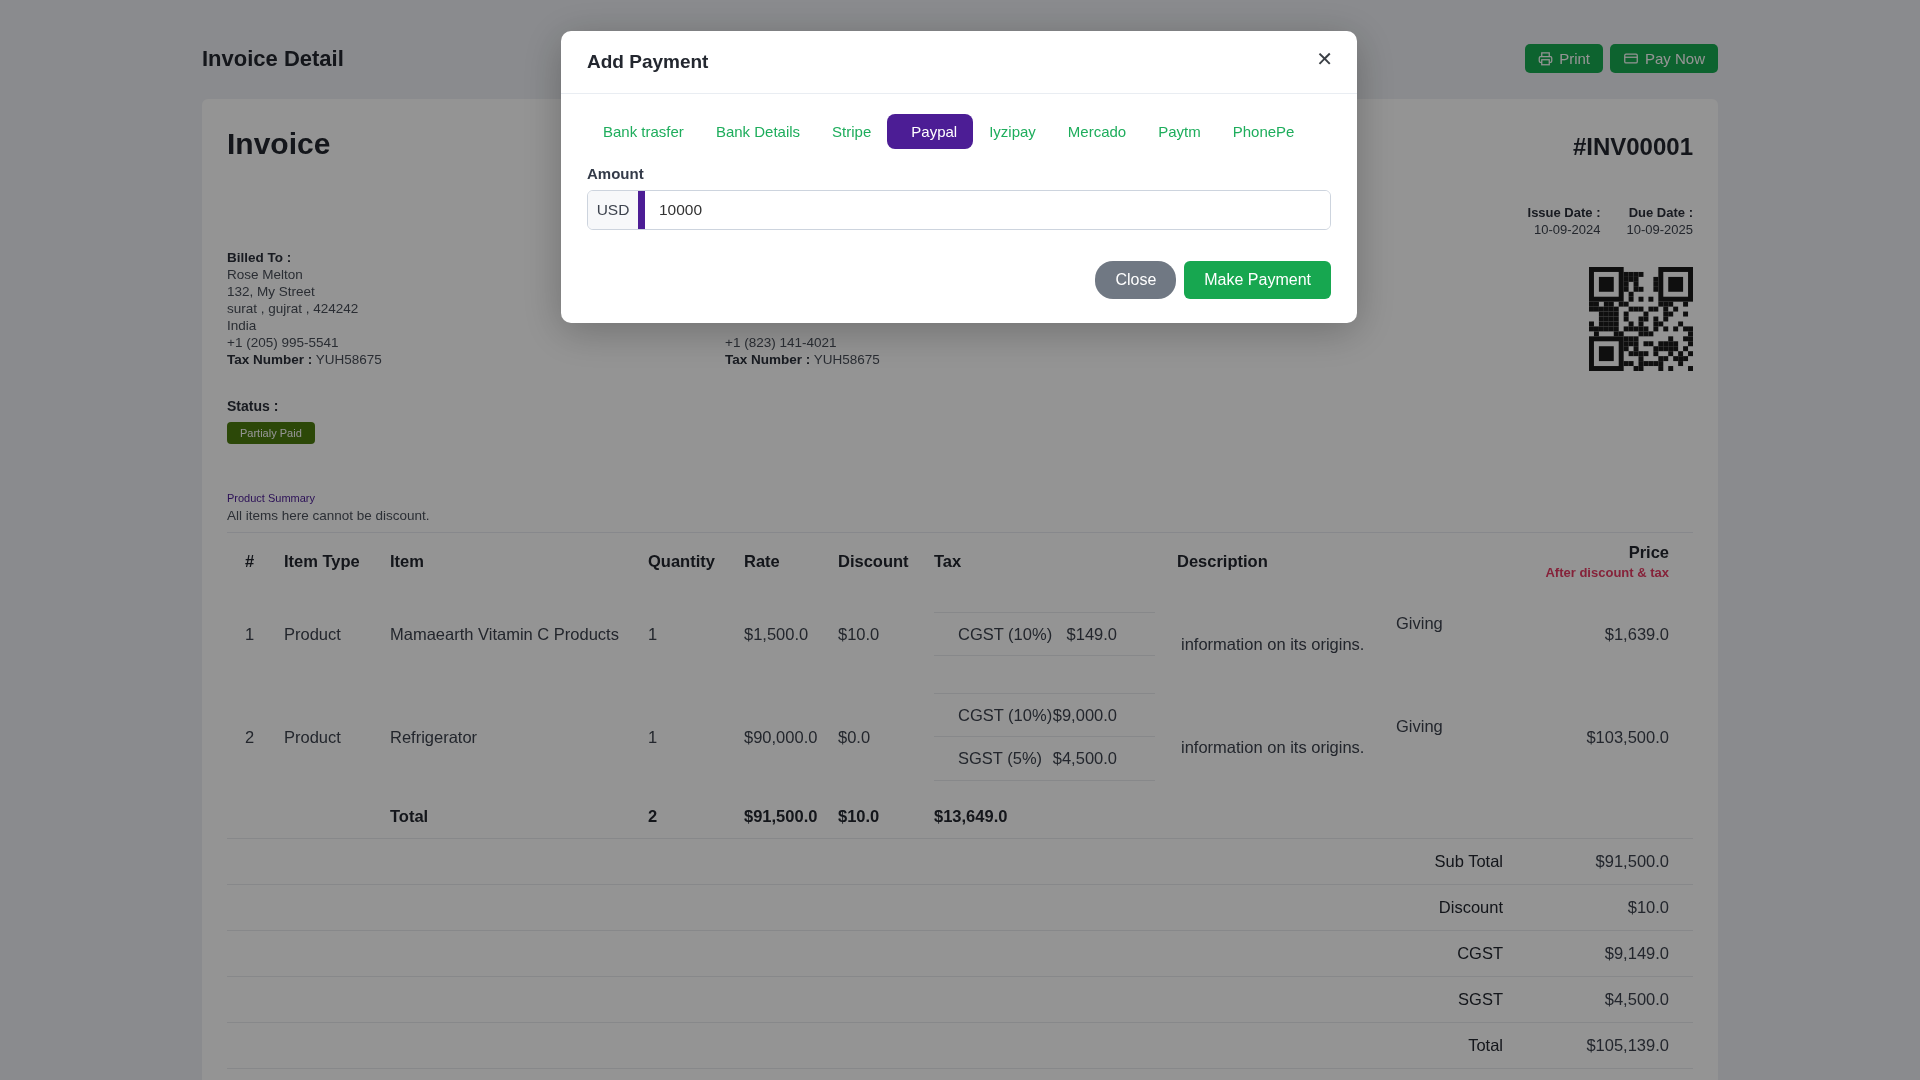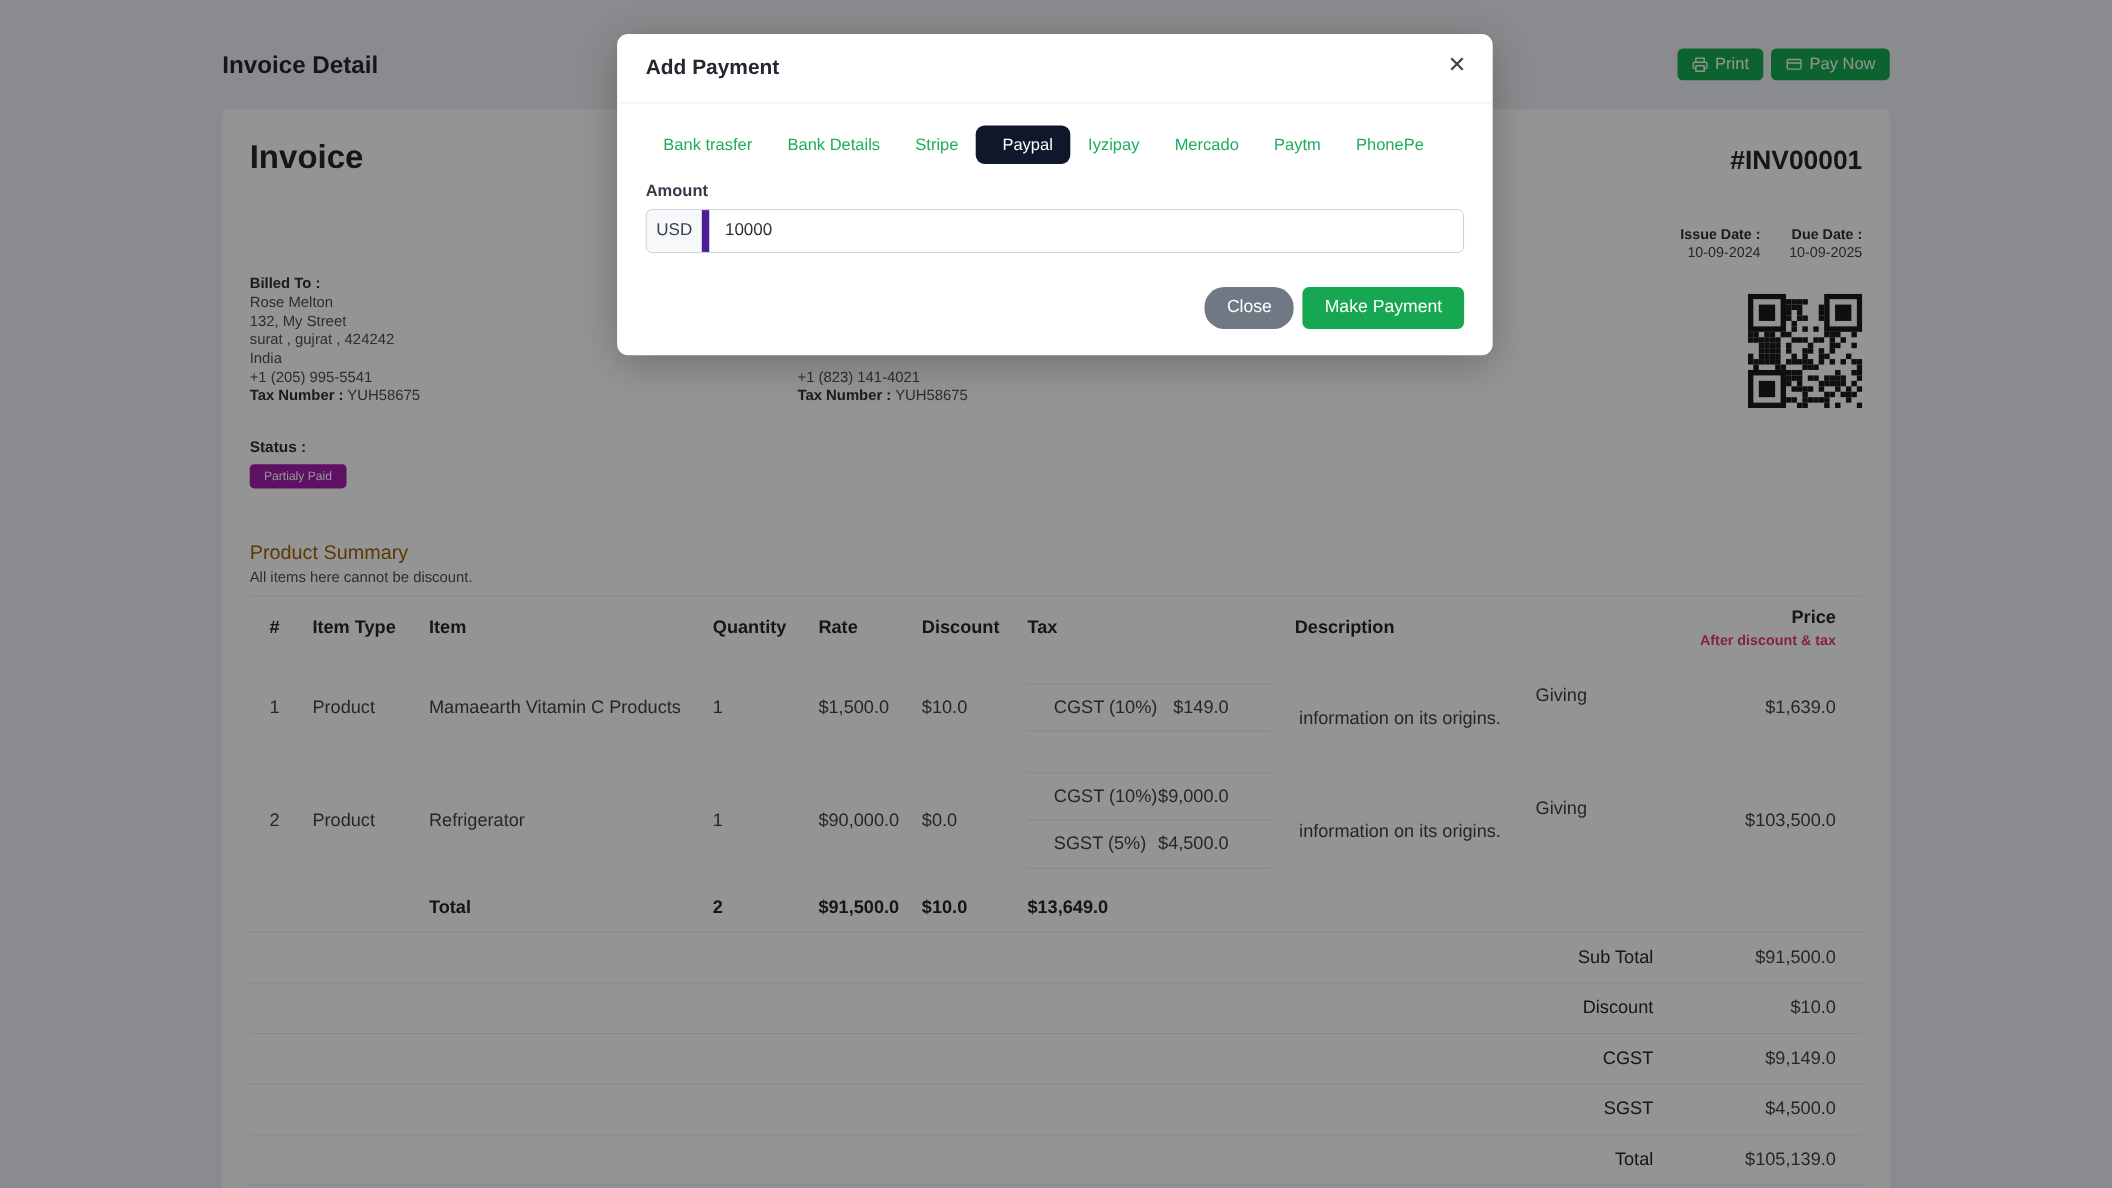--- a/index.html
+++ b/index.html
@@ -30,25 +30,25 @@
   .date-box .val { margin-top:2px; }
   .qr-wrap { margin-top:30px; display:flex; justify-content:flex-end; padding-right:0; }
 
   .addr-row { display:flex; margin-top:88px; }
   .addr-block { width:498px; font-size:13.5px; line-height:17px; color:#494f59; }
   .addr-block .b { font-weight:700; color:#2b303a; }
   .spacer-5 { height:85px; }
 
   .status-wrap { margin-top:30px; }
   .status-lbl { font-size:14px; font-weight:700; color:#2b303a; }
-  .badge { display:inline-block; margin-top:8px; background:#a21caf; color:#fff; font-size:11px;
+  .badge { display:inline-block; margin-top:8px; background:#4d7c0f; color:#fff; font-size:11px;
            padding:5px 13px; border-radius:4px; }
 
   .ps-head { margin-top:34px; border-bottom:1px solid #e8ebf1; padding-bottom:9px; }
-  .ps-title { font-size:18px; color:#a16207;margin-top:48px; }
+  .ps-title { font-size:11px; color:#4c1d95;margin-top:48px; }
   .ps-sub { font-size:13.5px; color:#4c525c; margin-top:4px; }
 
   .tbl { width:100%; }
   .trow { display:grid; grid-template-columns:45px 106px 258px 96px 94px 96px 243px 295px 1fr;
           align-items:center; }
   .trow > div { padding:0 12px; font-size:16.5px; color:#3d434e; }
   .trow > .c-num { text-align:center; padding:0; }
   .trow > .c-price { text-align:right; padding-right:24px; }
   .thead { height:56px; font-weight:700; }
   .thead > div { font-weight:700; color:#23272f; font-size:16.5px; }
@@ -76,21 +76,21 @@
   .modal { position:fixed; left:561px; top:31px; width:796px; height:292px; background:#fff;
            border-radius:10px; z-index:20; box-shadow:0 8px 40px rgba(0,0,0,.25);
            display:flex; flex-direction:column; }
   .modal-header { padding:20px 26px; border-bottom:1px solid #e9edf2; position:relative; }
   .modal-title { font-size:19px; font-weight:700; color:#23272f; }
   .modal-close { position:absolute; top:18px; right:24px; font-size:20px; color:#3a3f45;
                  background:none; border:none; cursor:pointer; line-height:1; font-family:inherit; }
   .modal-body { padding:20px 26px 0; flex:1; display:flex; flex-direction:column; }
   .tabs { display:flex; align-items:center; }
   .tab { font-size:15px; color:#1ead5c; padding:9px 16px; border-radius:8px; cursor:pointer; }
-  .tab.active { background:#0f172a; color:#fff;padding-left:24px; }
+  .tab.active { background:#4c1d95; color:#fff;padding-left:24px; }
   .amount-lbl { margin-top:16px; font-size:15px; font-weight:600; color:#343b49; }
   .input-group { margin-top:8px; display:flex; height:40px; border:1px solid #cdd4de;
                  border-radius:6px; overflow:hidden; }
   .addon { width:57px; background:#f7f8fa; border-right:7px solid #4c1d95; display:flex;
            align-items:center; justify-content:center; font-size:15.5px; color:#3d434e; }
   .input-group input { flex:1; border:none; outline:none; font-size:15.5px; padding:0 14px;
                        color:#333; font-family:inherit; }
   .modal-footer { margin-top:auto; display:flex; justify-content:flex-end; gap:8px; padding:0 26px 24px; }
   .btn-gray { background:#707883; color:#fff; border:none; border-radius:18px; padding:10px 20px;
               font-size:16px; cursor:pointer; font-family:inherit; }

